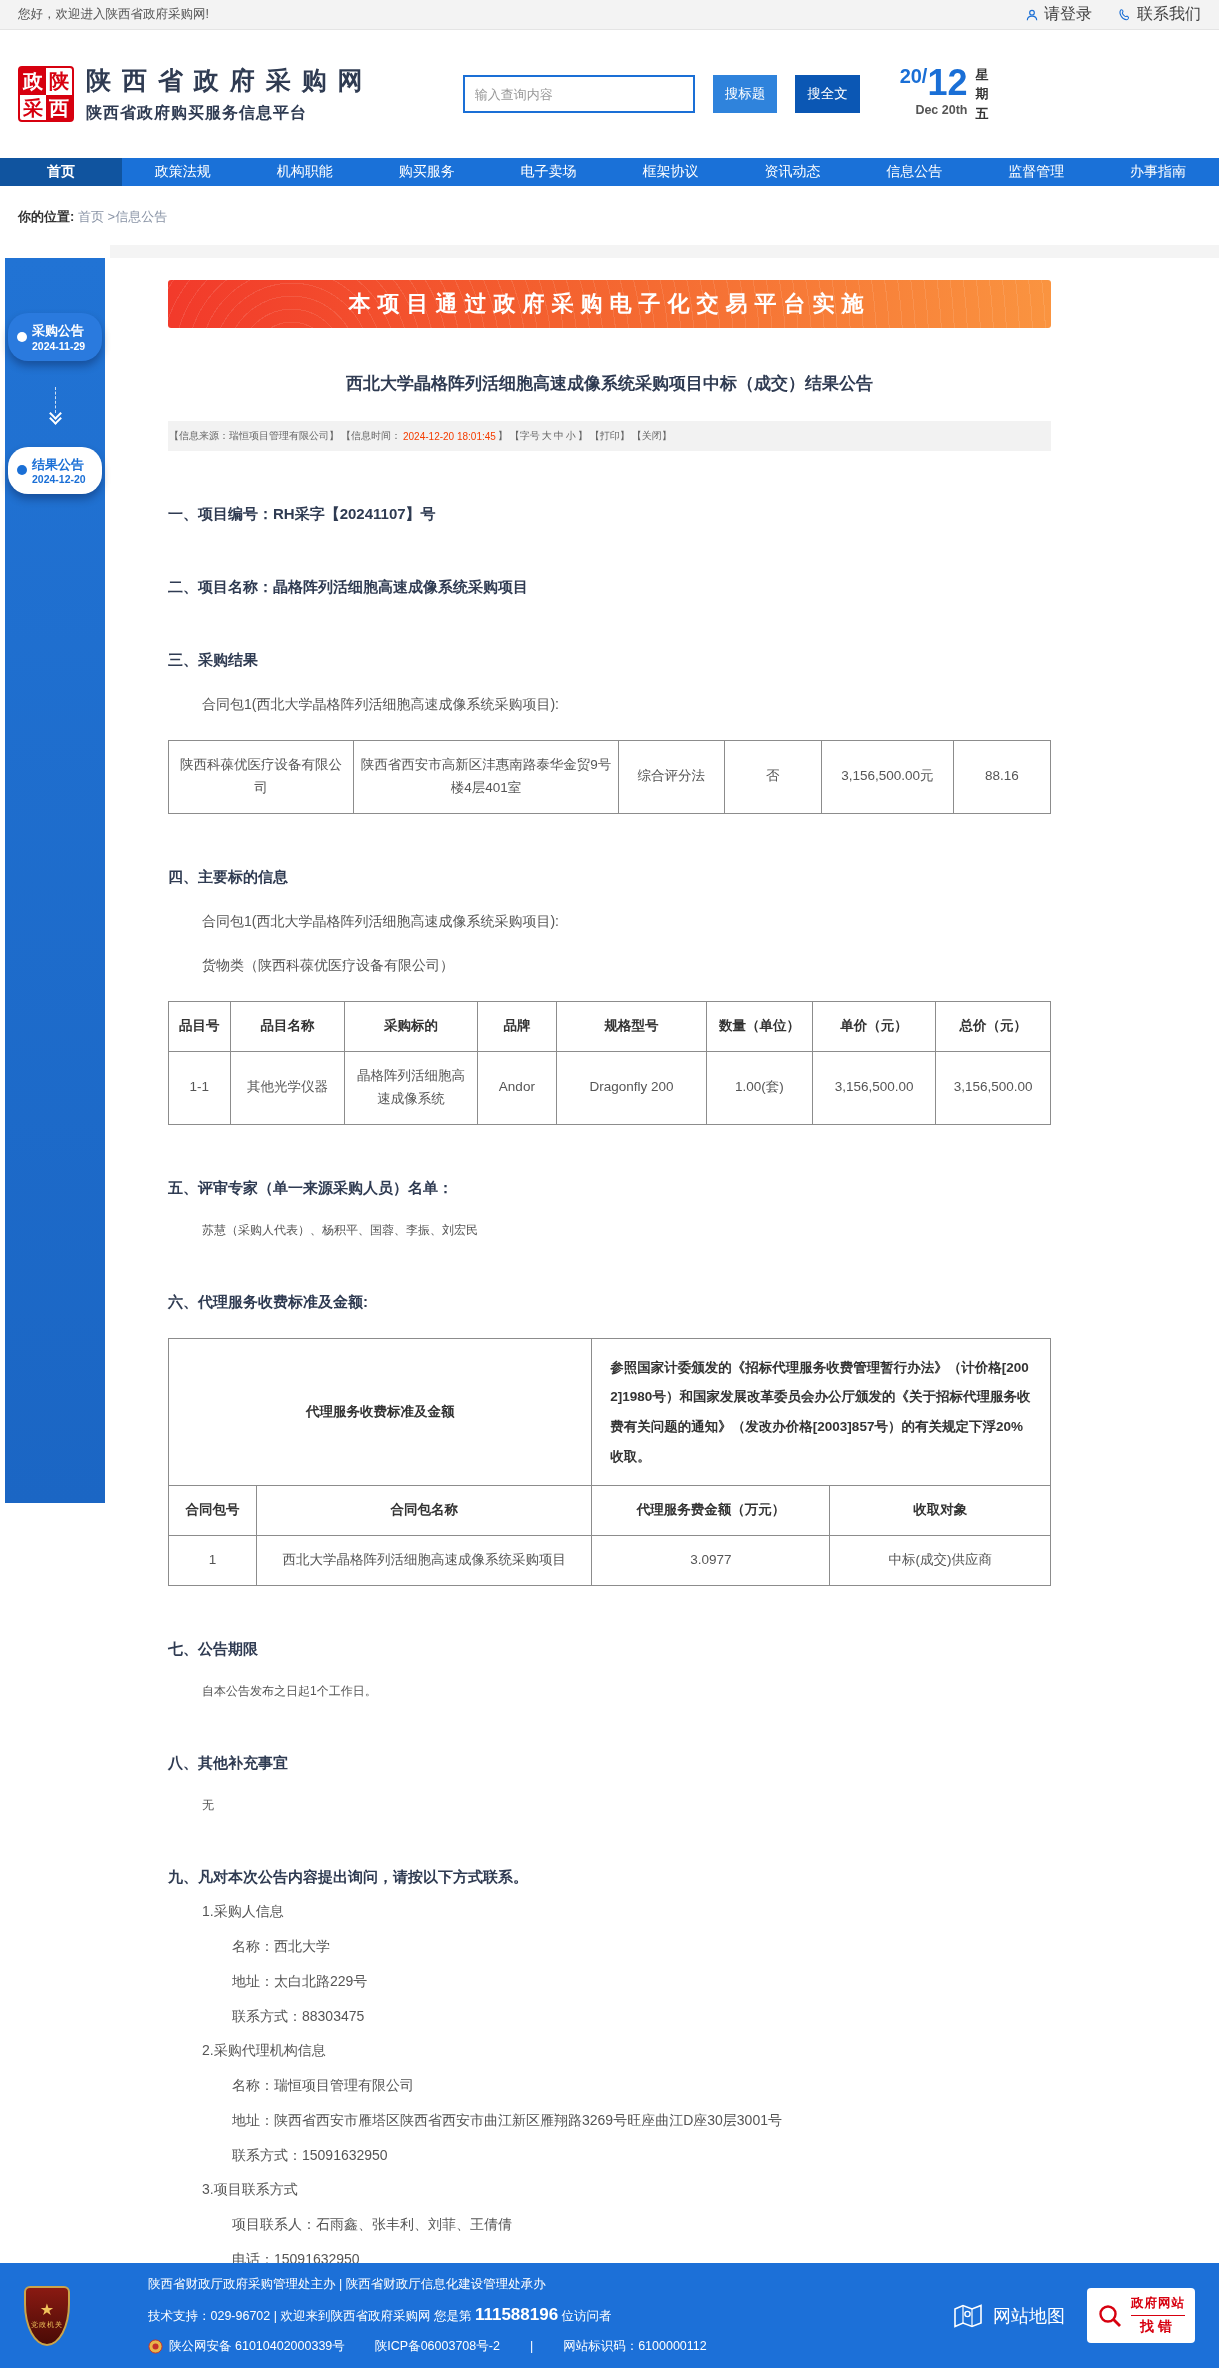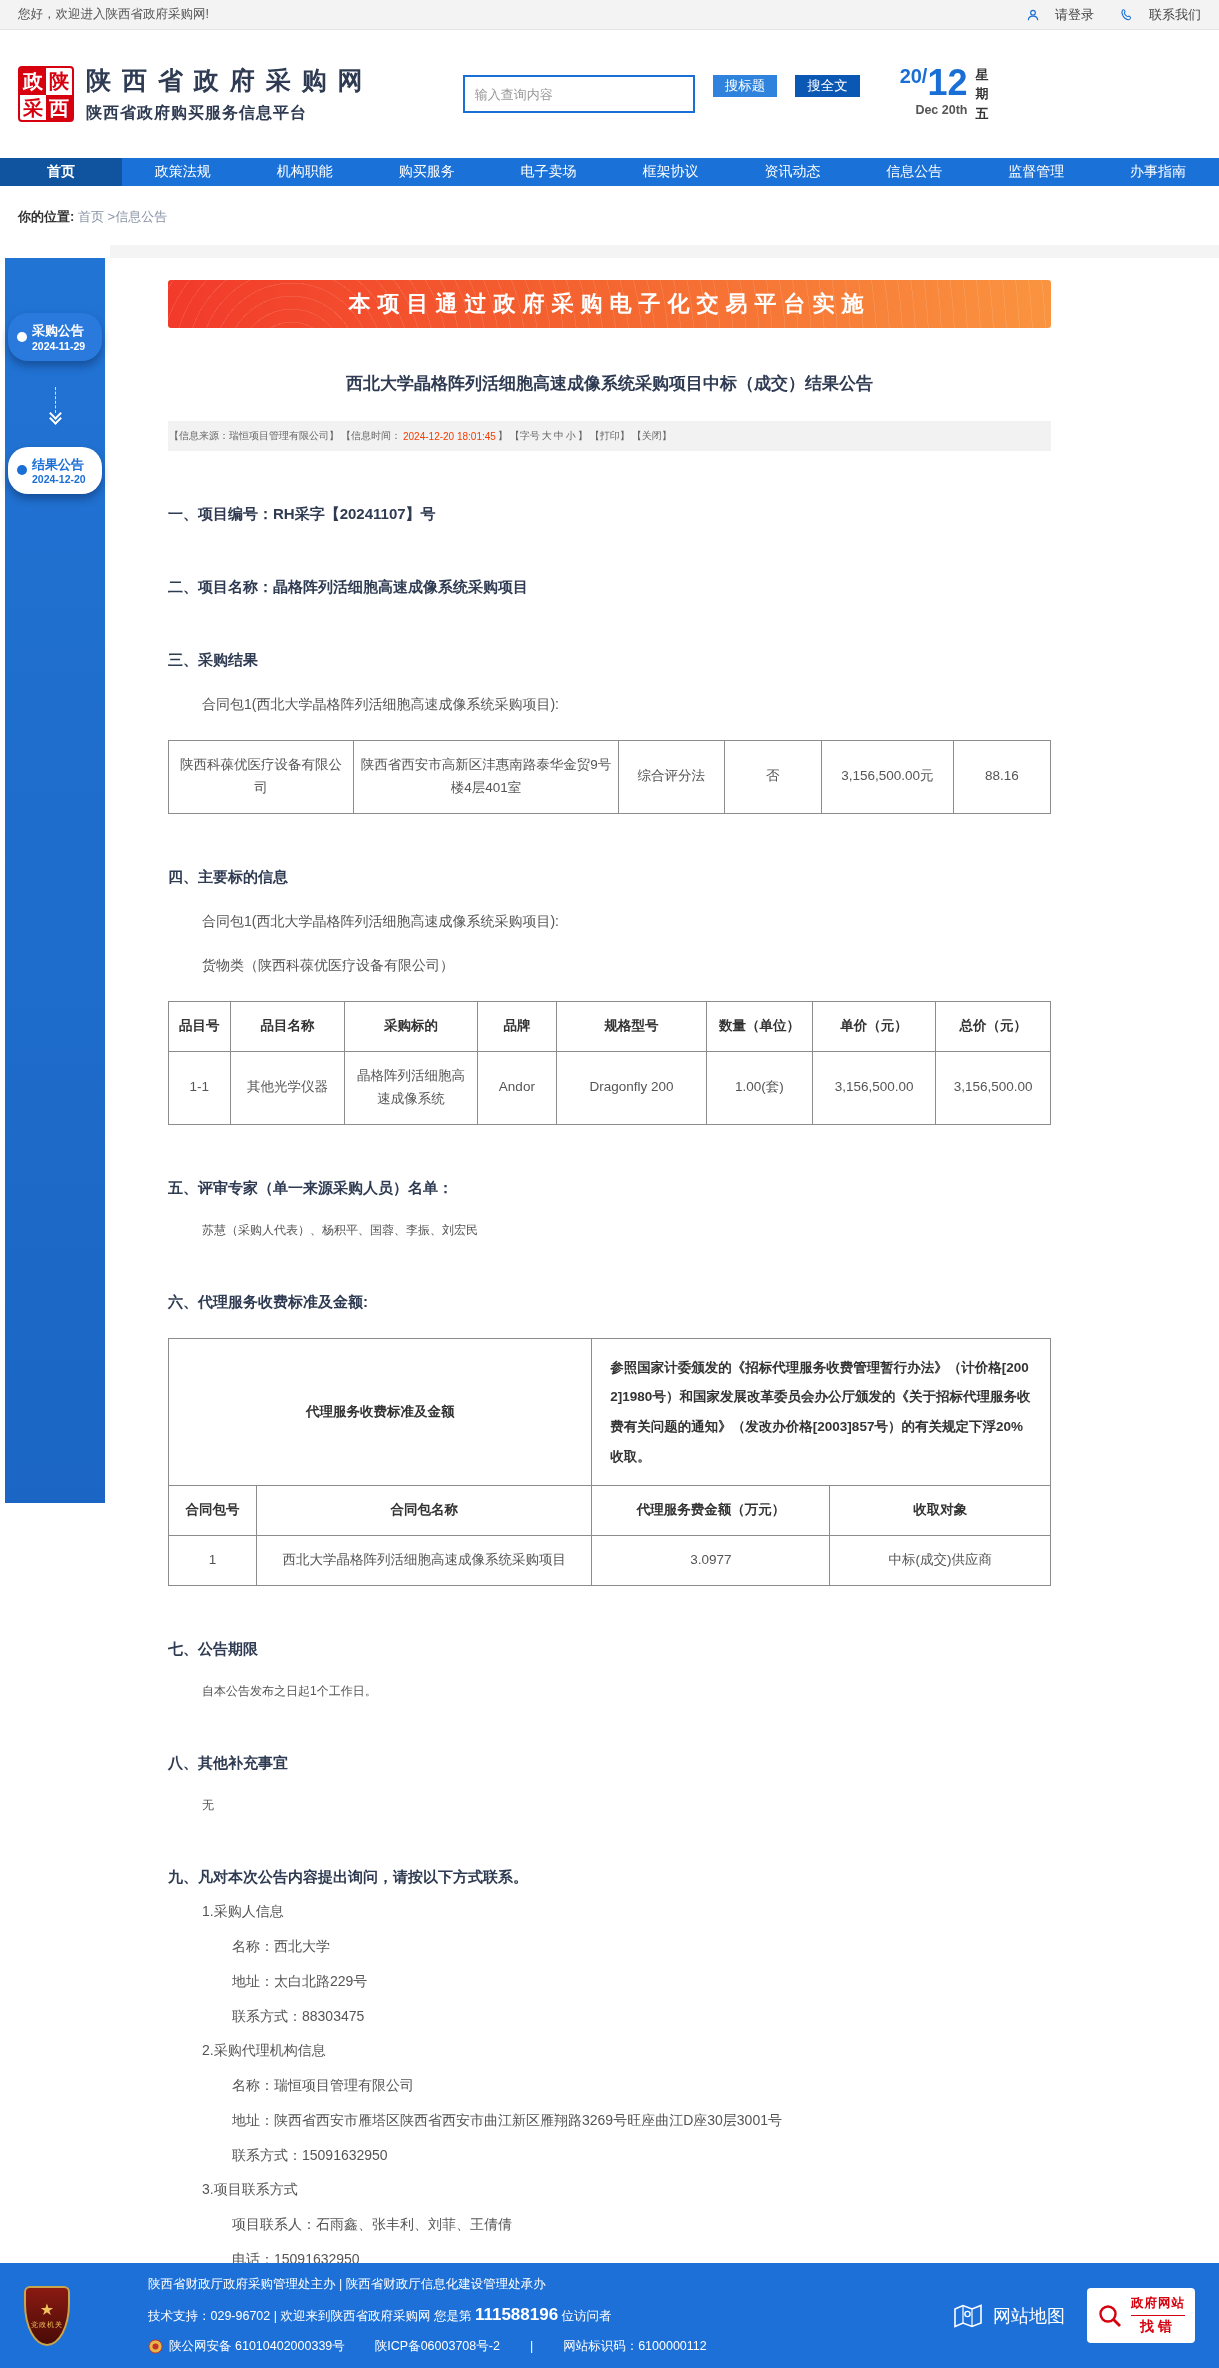--- a/index.html
+++ b/index.html
@@ -4,39 +4,39 @@
 <style>
   * { margin:0; padding:0; box-sizing:border-box; }
   body { width:1219px; background:#fff; font-family:"Liberation Sans","DejaVu Sans",sans-serif; color:#333; }
   .page { width:1219px; min-height:2368px; position:relative; background:#fff; }
 
   
   .topbar { height:30px; background:#f3f3f3; border-bottom:1px solid #e4e4e4;
             display:flex; align-items:center; justify-content:space-between; padding:0 18px; }
   .topbar .welcome { font-size:12.5px; color:#555; }
   .topbar-right { display:flex; align-items:center; gap:26px; }
-  .tb-link { display:flex; align-items:center; gap:15px; font-size:13px; color:#444; cursor:pointer; }
+  .tb-link { display:flex; align-items:center; gap:5px; font-size:16px; color:#444; cursor:pointer; }
   .tb-link svg { display:block; }
 
   
   .header { height:128px; background:#fff; display:flex; align-items:center; padding:0 18px; }
   .brand { display:flex; align-items:center; gap:12px; cursor:pointer; }
   .logo { width:56px; height:56px; border:2px solid #d7000f; background:#d7000f; display:grid;
           grid-template-columns:1fr 1fr; grid-template-rows:1fr 1fr; border-radius:4px; overflow:hidden; }
   .logo span { display:flex; align-items:center; justify-content:center; font-size:20px; font-weight:bold; }
   .logo .r { background:#d7000f; color:#fff; }
   .logo .w { background:#fff; color:#d7000f; }
   .site-title { font-size:25px; font-weight:bold; color:#2f3b52; letter-spacing:2px; }
   .site-subtitle { font-size:16px; font-weight:bold; color:#2f3b52; margin-top:6px; letter-spacing:1px; }
 
   .search { display:flex; margin-left:98px;gap:16px; }
   .search input { width:232px; height:38px; border:2px solid #1a6fd6; padding:0 10px; font-size:13px;
                   color:#333; outline:none; }
   .search input::placeholder { color:#999; }
-  .search button { height:22px; border:none; color:#fff; font-size:13.5px; padding:0 12px; cursor:pointer; }
+  .search button { height:38px; border:none; color:#fff; font-size:13.5px; padding:0 12px; cursor:pointer; }
   .btn-title { background:#2f83dc; margin-left:2px; }
   .btn-full  { background:#0b57b4; margin-left:2px; }
 
   .datebox { margin-left:40px; display:flex; gap:8px; }
   .d-nums { text-align:right; }
   .d-day   { font-size:20px; font-weight:bold; color:#1a6fd6; vertical-align:top; }
   .d-month { font-size:36px; font-weight:bold; color:#1a6fd6; line-height:1; }
   .d-en { font-size:12.5px; color:#555; font-weight:bold; margin-top:2px; }
   .d-week { width:15px; font-size:13px; color:#333; font-weight:bold; line-height:1.5; word-break:break-all; }
 

